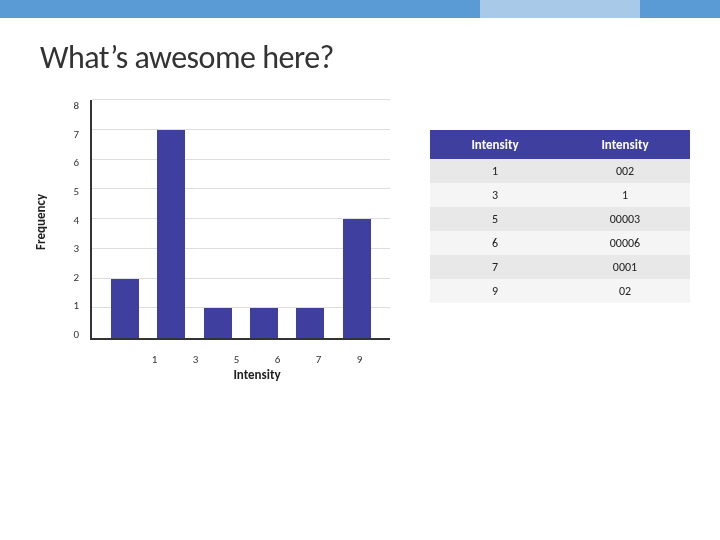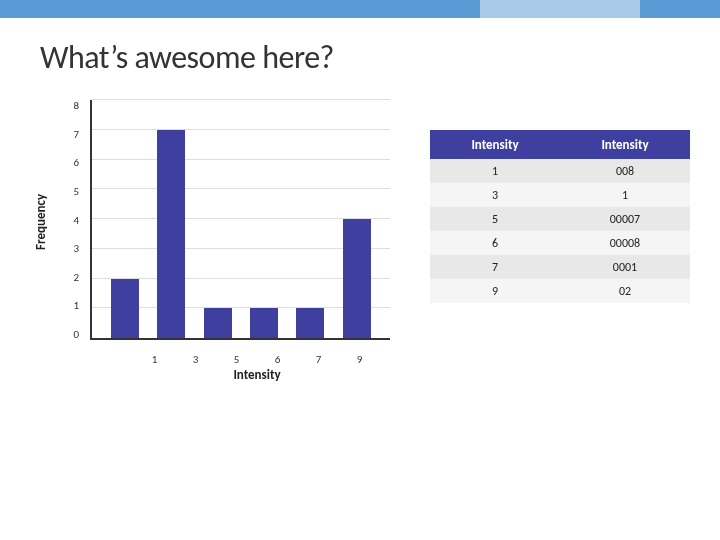--- a/index.html
+++ b/index.html
@@ -231,33 +231,33 @@
   <table>
     <thead>
       <tr>
         <th>Intensity</th>
         <th>Intensity</th>
       </tr>
     </thead>
     <tbody id="table-body">
     <tr>
           <td>1</td>
-          <td>008</td>
+          <td>002</td>
         </tr>
         <tr>
           <td>3</td>
           <td>1</td>
         </tr>
         <tr>
           <td>5</td>
-          <td>00007</td>
+          <td>00003</td>
         </tr>
         <tr>
           <td>6</td>
-          <td>00008</td>
+          <td>00006</td>
         </tr>
         <tr>
           <td>7</td>
           <td>0001</td>
         </tr>
         <tr>
           <td>9</td>
           <td>02</td>
         </tr>
       </tbody>

